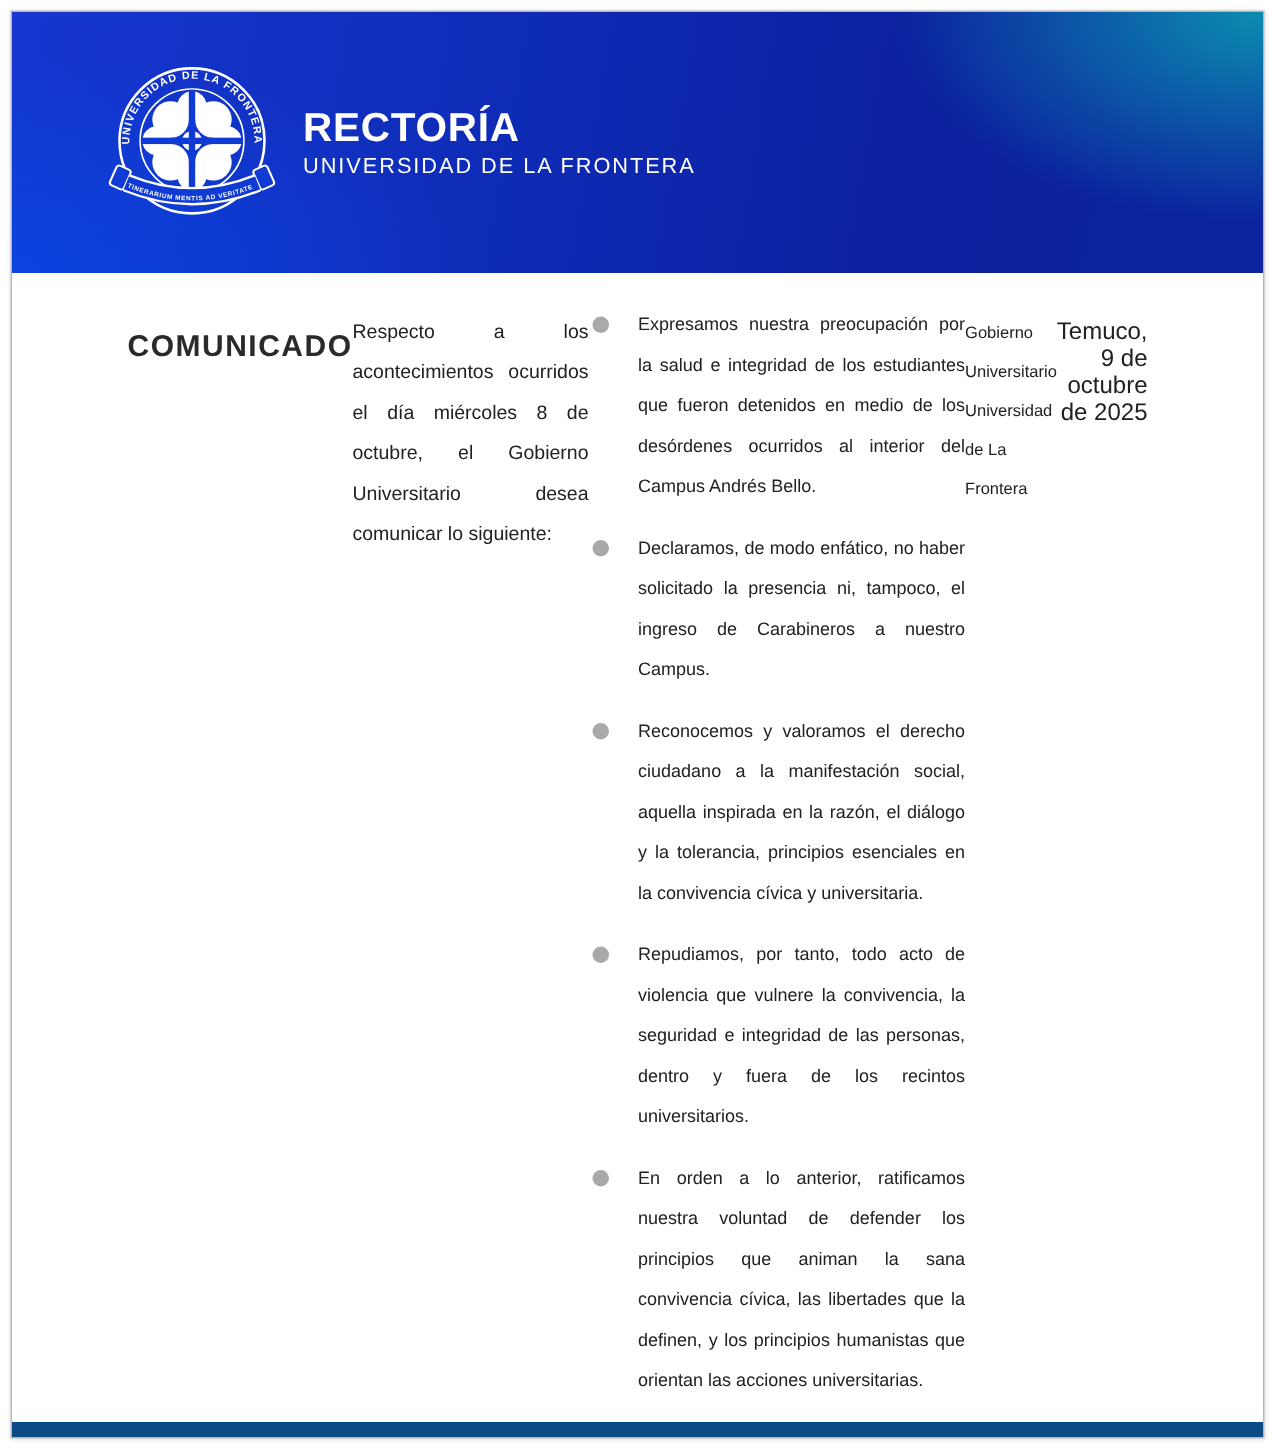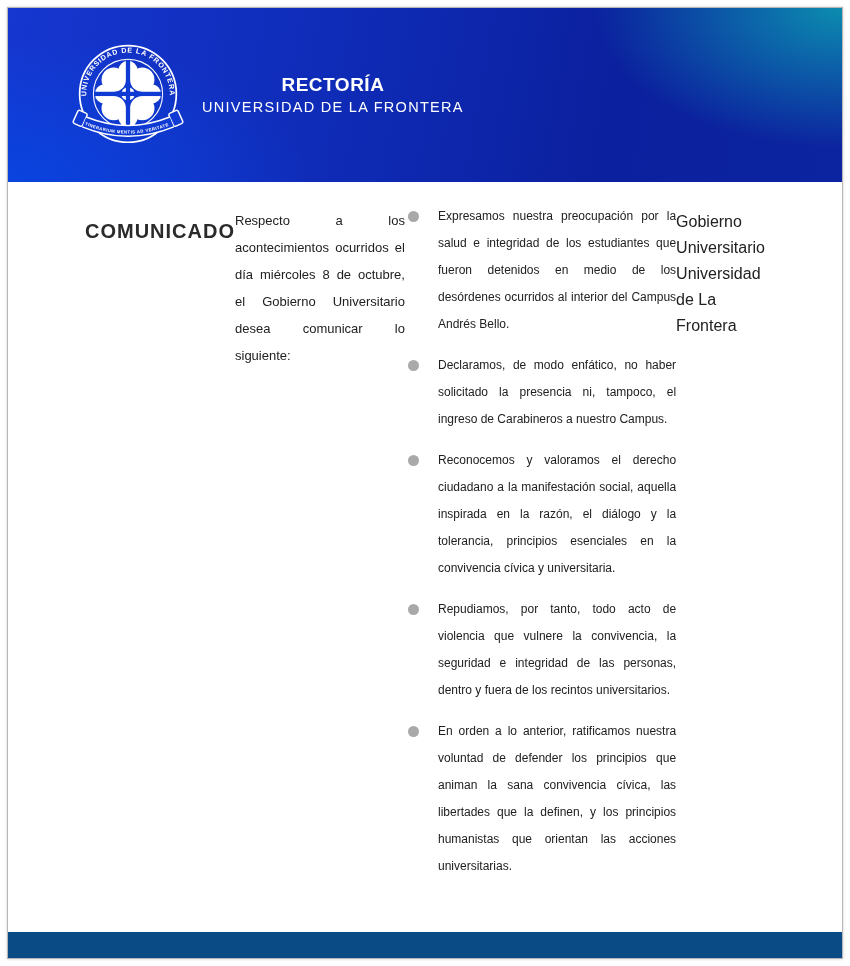--- a/index.html
+++ b/index.html
@@ -42,21 +42,21 @@
   .arc-text-top{fill:#fff;font-size:7px;font-weight:700;letter-spacing:.8px;}
   .arc-text-bottom{fill:#fff;font-size:5.4px;font-weight:700;letter-spacing:.9px;}
   .rosette-shape{fill:#fff;}
   .seal-cross{fill:var(--seal-blue);}
   .ribbon-band-outer{fill:none;stroke:#fff;stroke-width:12;}
   .ribbon-band-inner{fill:none;stroke:var(--seal-blue);stroke-width:9;}
   .ribbon-end{fill:var(--seal-blue);stroke:#fff;stroke-width:1.4;}
   .ribbon-text{fill:#fff;font-size:4.2px;font-weight:700;letter-spacing:.45px;}
   .brand{margin-left:18px;}
   .brand-title{
-    color:#fff;font-size:19px;font-weight:700;letter-spacing:.5px;line-height:1.1;text-align:center;
+    color:#fff;font-size:27px;font-weight:700;letter-spacing:.5px;line-height:1.1;
   }
   .brand-sub{
     color:#fff;font-size:14.5px;font-weight:500;letter-spacing:1.3px;margin-top:3px;
   }
   
   .doc{
     flex:1 1 auto;display:flex;flex-direction:row;
     padding:0 77px;
   }
   .doc-title{
@@ -70,21 +70,21 @@
     margin-top:21px;list-style:none;
   }
   .points li{
     position:relative;padding-left:33px;margin-bottom:14px;
     font-size:12px;line-height:27px;text-align:justify;
   }
   .points li::before{
     content:"";position:absolute;left:3px;top:8px;
     width:11px;height:11px;border-radius:50%;background:var(--bullet);
   }
-  .signature{margin-top:27px;font-size:16px;line-height:26px;}
+  .signature{margin-top:27px;font-size:11px;line-height:26px;}
   .dateline{margin-top:31px;text-align:right;font-size:16px;}
   
   .footbar{
     margin-top:auto;height:26px;flex:0 0 26px;
     background:var(--footer-navy);
   }
 </style>
 </head>
 <body>
 
@@ -152,17 +152,18 @@
       <li>Reconocemos y valoramos el derecho ciudadano a la manifestación social, aquella inspirada en la razón, el diálogo y la tolerancia, principios esenciales en la convivencia cívica y universitaria.</li>
       <li>Repudiamos, por tanto, todo acto de violencia que vulnere la convivencia, la seguridad e integridad de las personas, dentro y fuera de los recintos universitarios.</li>
       <li>En orden a lo anterior, ratificamos nuestra voluntad de defender los principios que animan la sana convivencia cívica, las libertades que la definen, y los principios humanistas que orientan las acciones universitarias.</li>
     </ul>
 
     <div class="signature">
       <div>Gobierno Universitario</div>
       <div>Universidad de La Frontera</div>
     </div>
 
+    <div class="dateline">Temuco, 9 de octubre de 2025</div>
   </main>
 
   <footer class="footbar"></footer>
 
 </div>
 
 </body></html>

